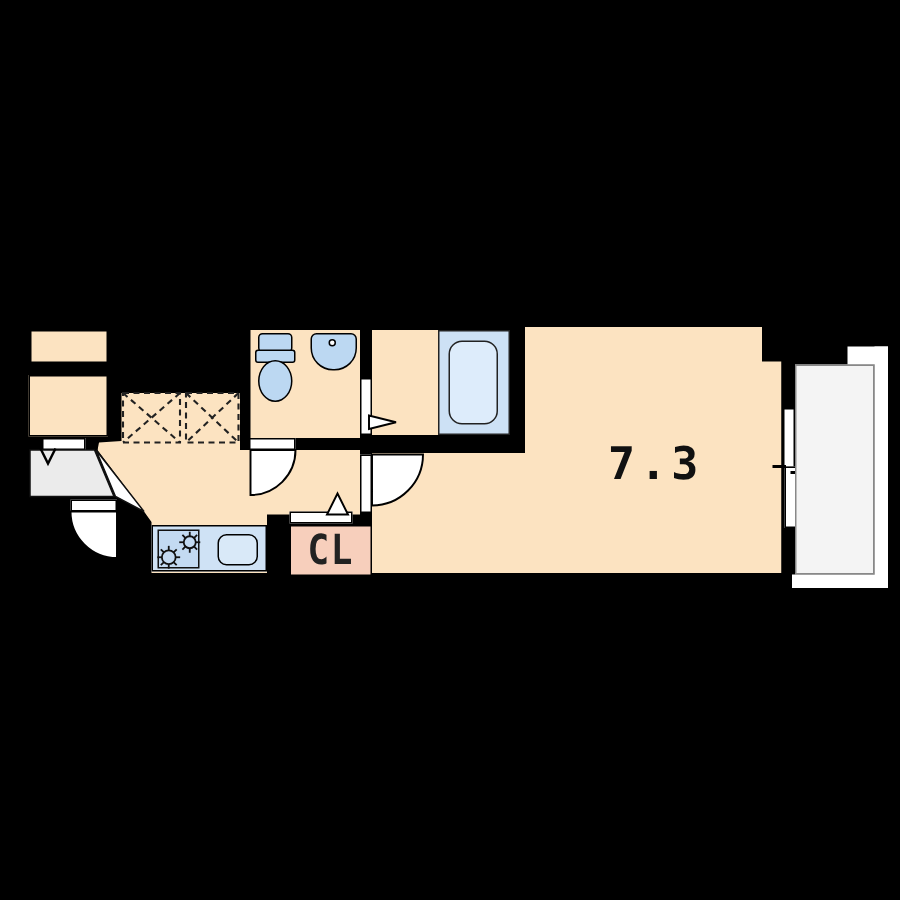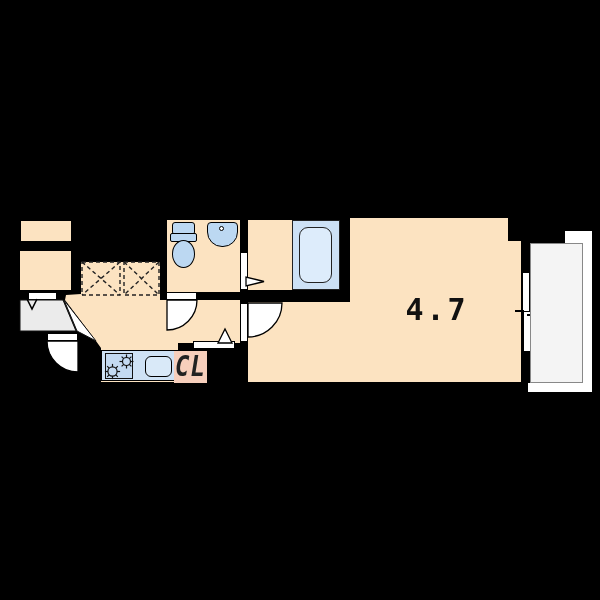--- a/index.html
+++ b/index.html
@@ -34,21 +34,21 @@
   #wall-v1{left:240px;top:218px;width:8px;height:84px;}
   #wall-v2{left:240px;top:300px;width:8px;height:90px;}
   #wall-bath-right{left:340px;top:212px;width:10px;height:90px;}
   #cl-block{left:178px;top:343px;width:70px;height:47px;}
 
   
   #entry-box-1{left:20px;top:220px;width:52px;height:22px;border:1.2px solid #000;}
   #entry-box-2{left:19px;top:250px;width:53px;height:41px;border:1.2px solid #000;}
   #toilet-room{left:167px;top:220px;width:73px;height:72px;}
   #bath-room{left:248px;top:220px;width:92px;height:70px;}
-  #closet-room{left:174px;top:351px;width:33px;height:32px;background:var(--closet-pink,#f7cfbc);font-style:italic;}
+  #closet-room{left:194px;top:351px;width:53px;height:32px;background:var(--closet-pink,#f7cfbc);}
   #closet-label{width:100%;height:100%;font-size:24px;transform:scaleY(1.15);letter-spacing:1px;color:#222;}
 
   
   #genkan-threshold{left:28px;top:292px;width:29px;height:8px;}
   #entrance-leaf{left:47px;top:333px;width:31px;height:8px;}
   #toilet-door-opening{left:166px;top:292px;width:31px;height:8px;}
   #bath-door-opening{left:240px;top:252px;width:8px;height:38px;}
   #mainroom-door-opening{left:240px;top:303px;width:8px;height:39px;}
   #cl-door-bar{left:193px;top:341px;width:42px;height:8px;}
 
@@ -113,21 +113,21 @@
 
   <div class="abs" id="window-sash-upper"></div>
   <div class="abs" id="window-sash-lower"></div>
   <div class="abs" id="window-tick-1"></div>
   <div class="abs" id="window-tick-2"></div>
   <div class="abs" id="balcony-frame-top"></div>
   <div class="abs" id="balcony-frame-right"></div>
   <div class="abs" id="balcony-frame-bottom"></div>
   <div class="abs" id="balcony-floor"></div>
 
-  <div class="abs label" id="main-room-label">4.7</div>
+  <div class="abs label" id="main-room-label">7.3</div>
 
   <svg class="abs" id="overlay" viewBox="0 0 600 600" xmlns="http://www.w3.org/2000/svg">
 
     <polygon class="areafill" points="20,300 63,300 76,331 20,331" fill="#ebebeb"></polygon>
     <polygon class="areafill" points="64,300 96,341 77,331" fill="#ffffff"></polygon>
 
     <path d="M27,299 L32,309 L37,299" fill="none" stroke="#000" stroke-width="1.6"></path>
 
     <g>
       <rect class="dash" x="82" y="262" width="38" height="33"></rect>

